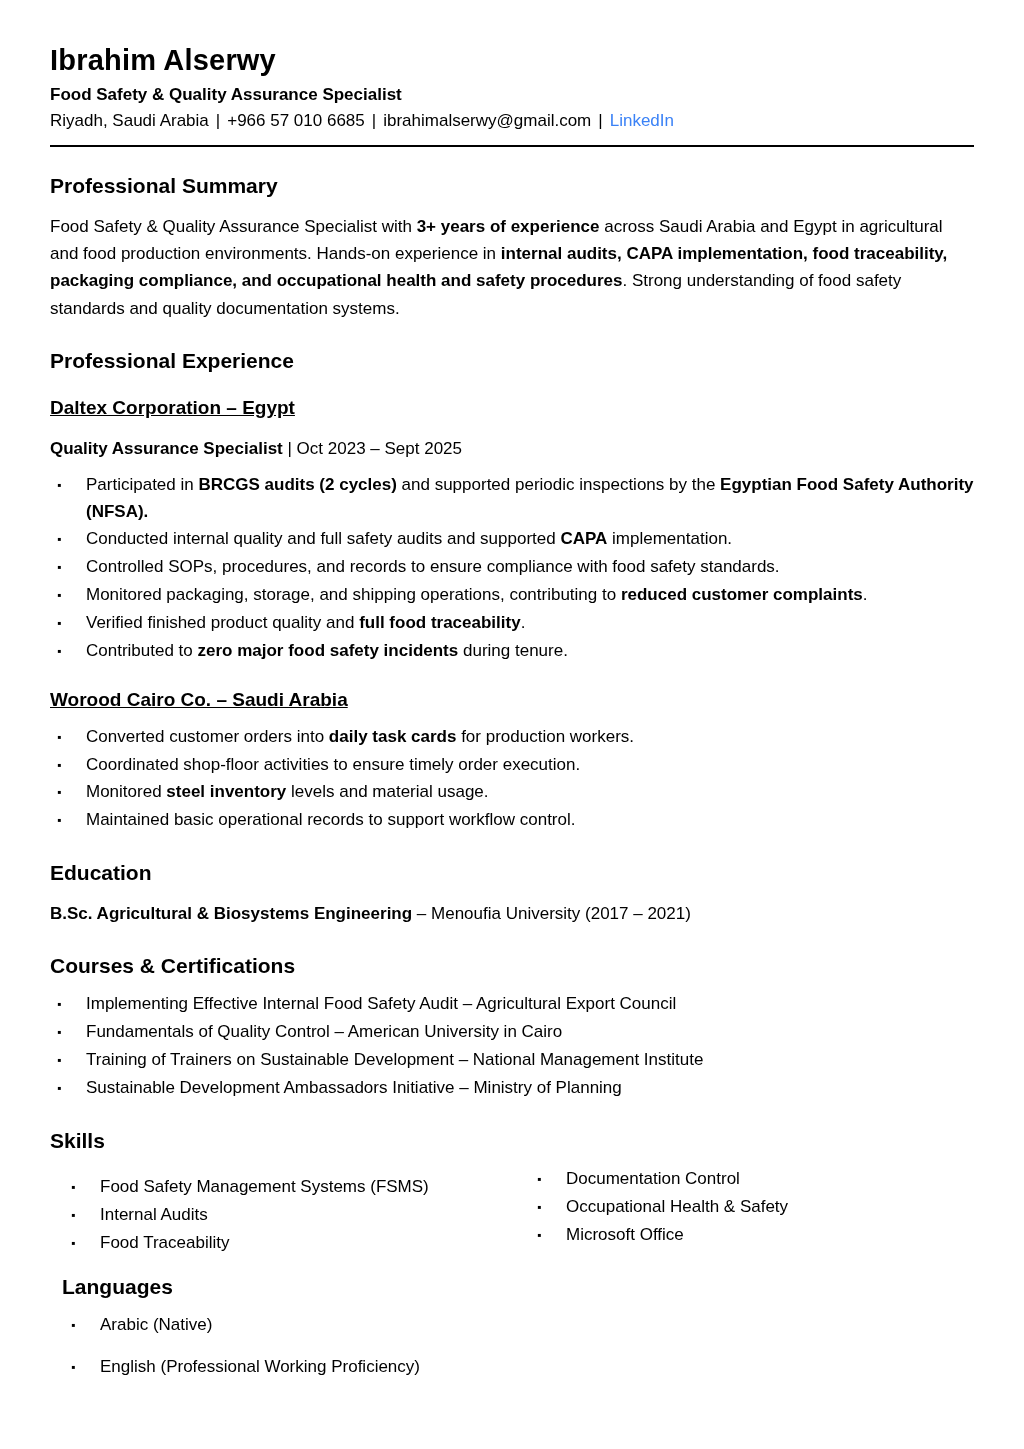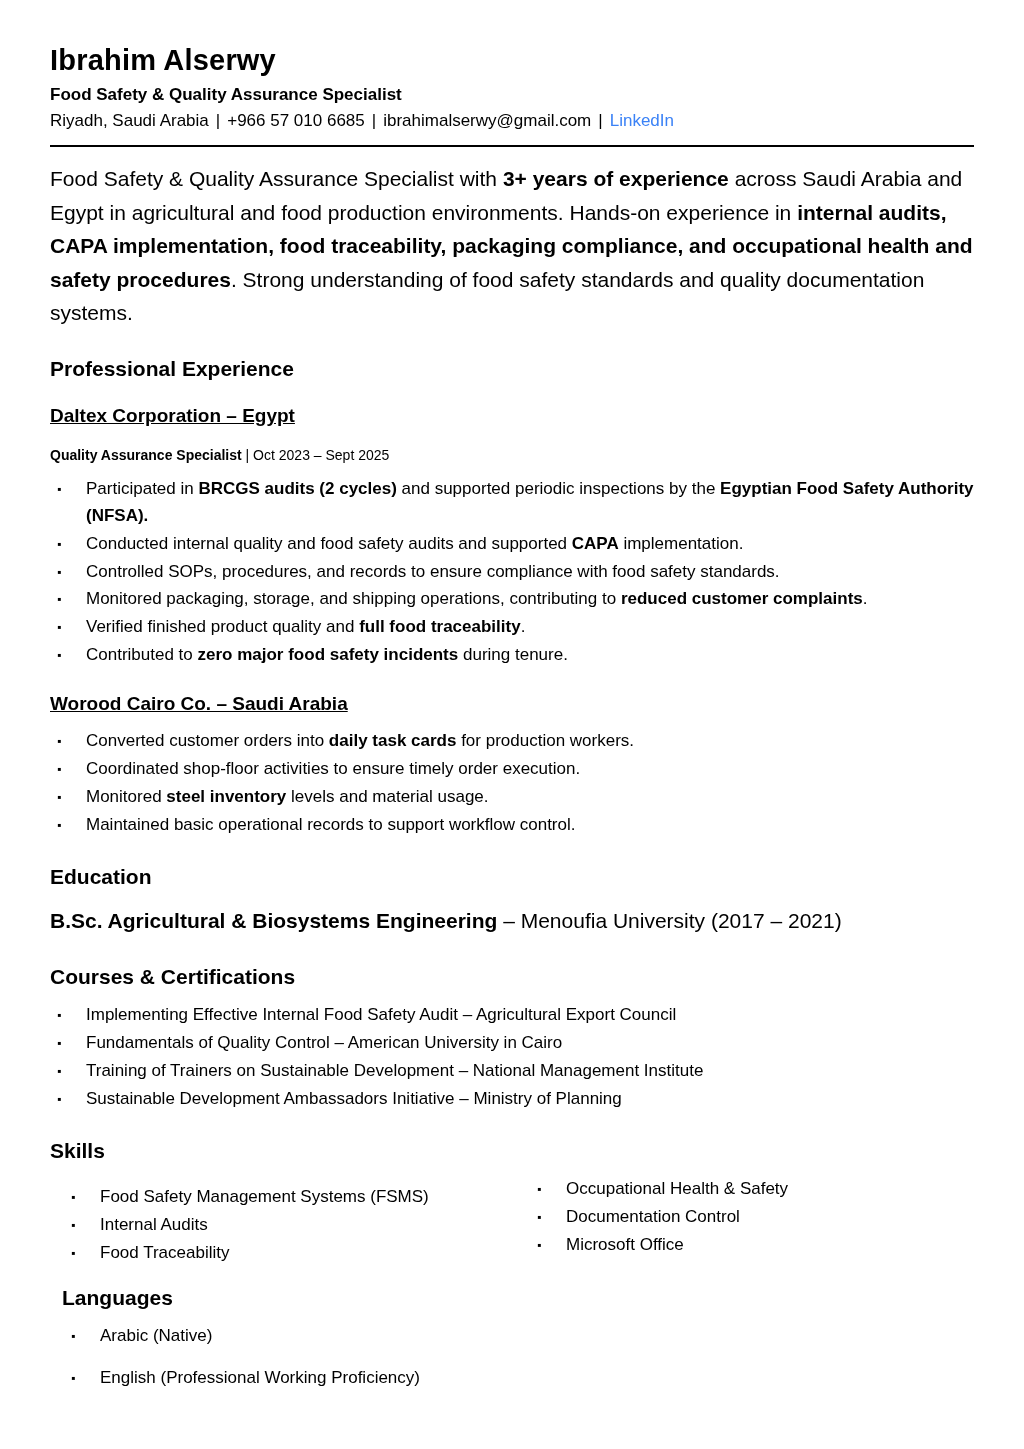--- a/index.html
+++ b/index.html
@@ -15,24 +15,24 @@
 
   .name { font-size: 29px; font-weight: 700; letter-spacing: 0.2px; }
   .headline { font-size: 17px; font-weight: 700; margin-top: 8px; }
   .contact { font-size: 17px; margin-top: 6px; }
   .contact .sep { margin: 0 7px; }
   .contact a.link { color: #3b82f6; text-decoration: none; cursor: pointer; }
   hr.rule { border: none; border-top: 2px solid #000; margin-top: 14px; }
 
   h2.section { font-size: 21px; font-weight: 700; margin-top: 27px; }
   h3.company { font-size: 19px; font-weight: 700; margin-top: 24px; text-decoration: underline; }
-  .roleline { font-size: 14px; margin-top: 20px; }
+  .roleline { font-size: 17px; margin-top: 20px; }
   .roleline .role { font-weight: 700; }
 
-  p.body, .bodyline { font-size: 21px; line-height: 1.6; margin-top: 15px; }
+  p.body, .bodyline { font-size: 17px; line-height: 1.6; margin-top: 15px; }
   .b { font-weight: 700; }
 
   ul.list { list-style: none; margin-top: 13px; font-size: 17px; }
   ul.list li {
     position: relative;
     padding-left: 36px;
     line-height: 1.58;
     margin-bottom: 1px;
   }
   ul.list li::before {
@@ -62,34 +62,35 @@
   <header>
     <h1 class="name">Ibrahim Alserwy</h1>
     <div class="headline">Food Safety &amp; Quality Assurance Specialist</div>
     <div class="contact">
       <span>Riyadh, Saudi Arabia</span><span class="sep">|</span><span>+966 57 010 6685</span><span class="sep">|</span><span>ibrahimalserwy@gmail.com</span><span class="sep">|</span><a class="link" href="#">LinkedIn</a>
     </div>
     <hr class="rule">
   </header>
 
   <section>
+    <h2 class="section">Professional Summary</h2>
     <p class="body"><span>Food Safety &amp; Quality Assurance Specialist with </span><span class="b">3+ years of experience</span><span> across Saudi Arabia and Egypt in agricultural and food production environments. Hands-on experience in </span><span class="b">internal audits, CAPA implementation, food traceability, packaging compliance, and occupational health and safety procedures</span><span>. Strong understanding of food safety standards and quality documentation systems.</span></p>
   </section>
 
   <section>
     <h2 class="section">Professional Experience</h2>
 
     <div>
       <h3 class="company">Daltex Corporation – Egypt</h3>
       <div class="roleline">
         <span class="role">Quality Assurance Specialist</span><span> | Oct 2023 – Sept 2025</span>
       </div>
       <ul class="list">
         <li><span>Participated in </span><span class="b">BRCGS audits (2 cycles)</span><span> and supported periodic inspections by the </span><span class="b">Egyptian Food Safety Authority (NFSA).</span></li>
-        <li><span>Conducted internal quality and food safety audits and supported </span><span class="b">CAPA</span><span> implementation.</span></li>
+        <li><span>Conducted internal quality and full safety audits and supported </span><span class="b">CAPA</span><span> implementation.</span></li>
         <li><span>Controlled SOPs, procedures, and records to ensure compliance with food safety standards.</span></li>
         <li><span>Monitored packaging, storage, and shipping operations, contributing to </span><span class="b">reduced customer complaints</span><span>.</span></li>
         <li><span>Verified finished product quality and </span><span class="b">full food traceability</span><span>.</span></li>
         <li><span>Contributed to </span><span class="b">zero major food safety incidents</span><span> during tenure.</span></li>
       </ul>
     </div>
 
     <div>
       <h3 class="company">Worood Cairo Co. – Saudi Arabia</h3>
       <ul class="list">
@@ -121,22 +122,22 @@
     <div class="skills-cols">
       <div class="skills-col-left">
         <ul class="list indent">
           <li>Food Safety Management Systems (FSMS)</li>
           <li>Internal Audits</li>
           <li>Food Traceability</li>
         </ul>
       </div>
       <div class="skills-col-right">
         <ul class="list">
+          <li>Documentation Control</li>
           <li>Occupational Health &amp; Safety</li>
-          <li>Documentation Control</li>
           <li>Microsoft Office</li>
         </ul>
       </div>
     </div>
   </section>
 
   <section>
     <h2 class="section indent-h" style="margin-top:18px;">Languages</h2>
     <ul class="list indent lang-list">
       <li>Arabic (Native)</li>

